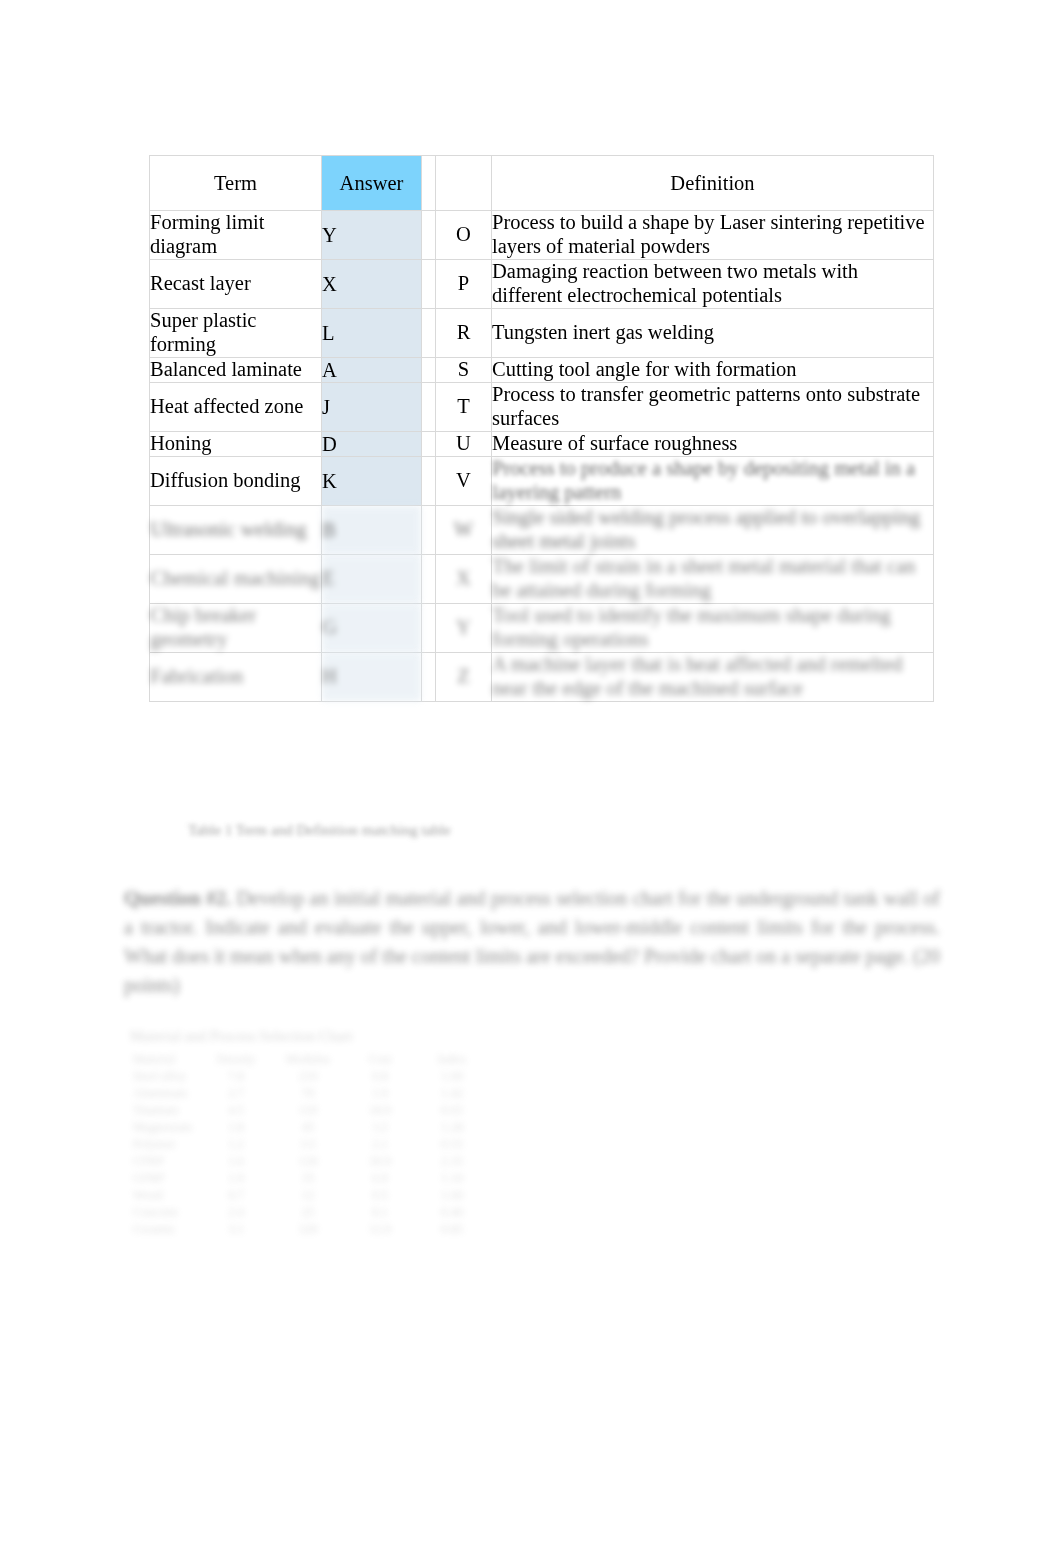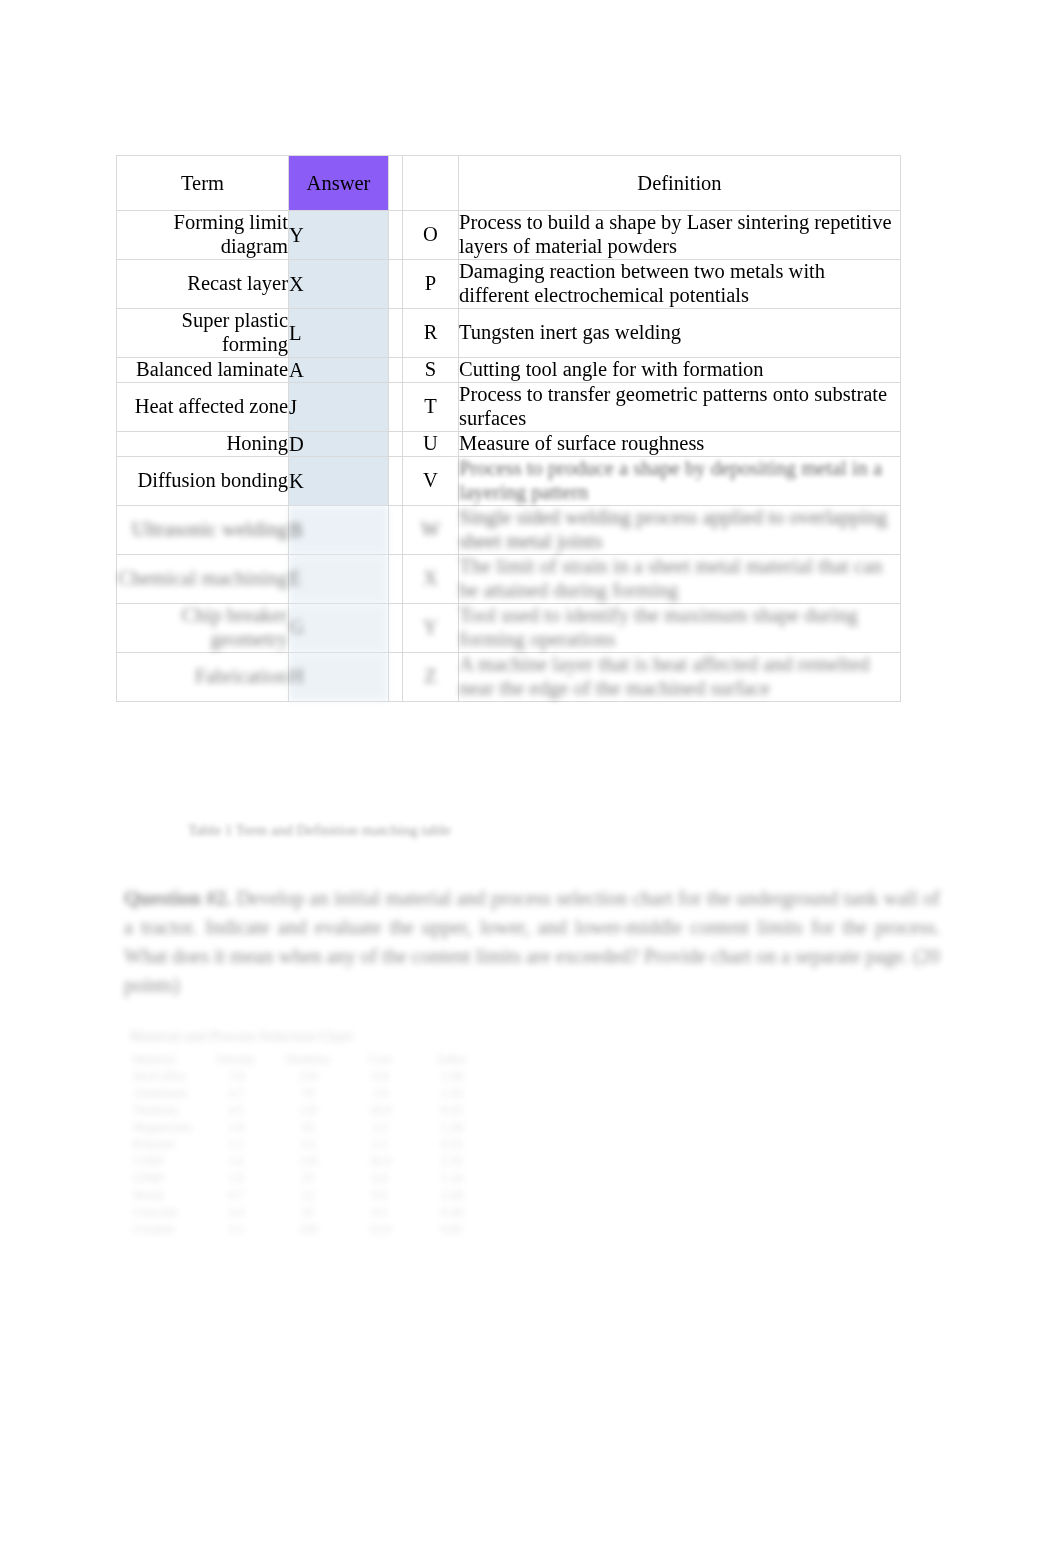--- a/index.html
+++ b/index.html
@@ -13,21 +13,21 @@
     height: 1561px;
     position: relative;
     font-family: "Liberation Serif", "DejaVu Serif", serif;
     color: #000000;
     overflow: hidden;
   }
 
   
   #match-table-wrap {
     position: absolute;
-    left: 116px;
+    left: 149px;
     top: 155px;
     width: 784px;
   }
   table.match {
     border-collapse: collapse;
     table-layout: fixed;
     width: 784px;
   }
   table.match td, table.match th {
     border: 1px solid #d9d9d9;
@@ -43,30 +43,29 @@
   col.c-let   { width: 56px;  }
   col.c-def   { width: 442px; }
 
   
   tr.hdr td {
     height: 54px;
     text-align: center;
     font-size: 20.5px;
     padding: 0 4px;
   }
-  td.ans-cell { background: #8b5cf6; margin-left: 28px; }
+  td.ans-cell { background: #7dd3fc; margin-left: 28px; }
   td.gap-cell { background: #ffffff; border-left: 1px solid #d9d9d9; border-right: 1px solid #d9d9d9; }
 
   
   td.term {
     font-size: 20.5px;
     line-height: 1.17;
     padding: 4px 6px 4px 11px;
     vertical-align: middle;
-    text-align: right;
   }
   td.ans {
     background: #dce7f0;
     font-size: 20.5px;
     vertical-align: top;
     padding: 4px 6px 4px 9px;
     line-height: 1.1;
   }
   td.letter {
     font-size: 20.5px;

